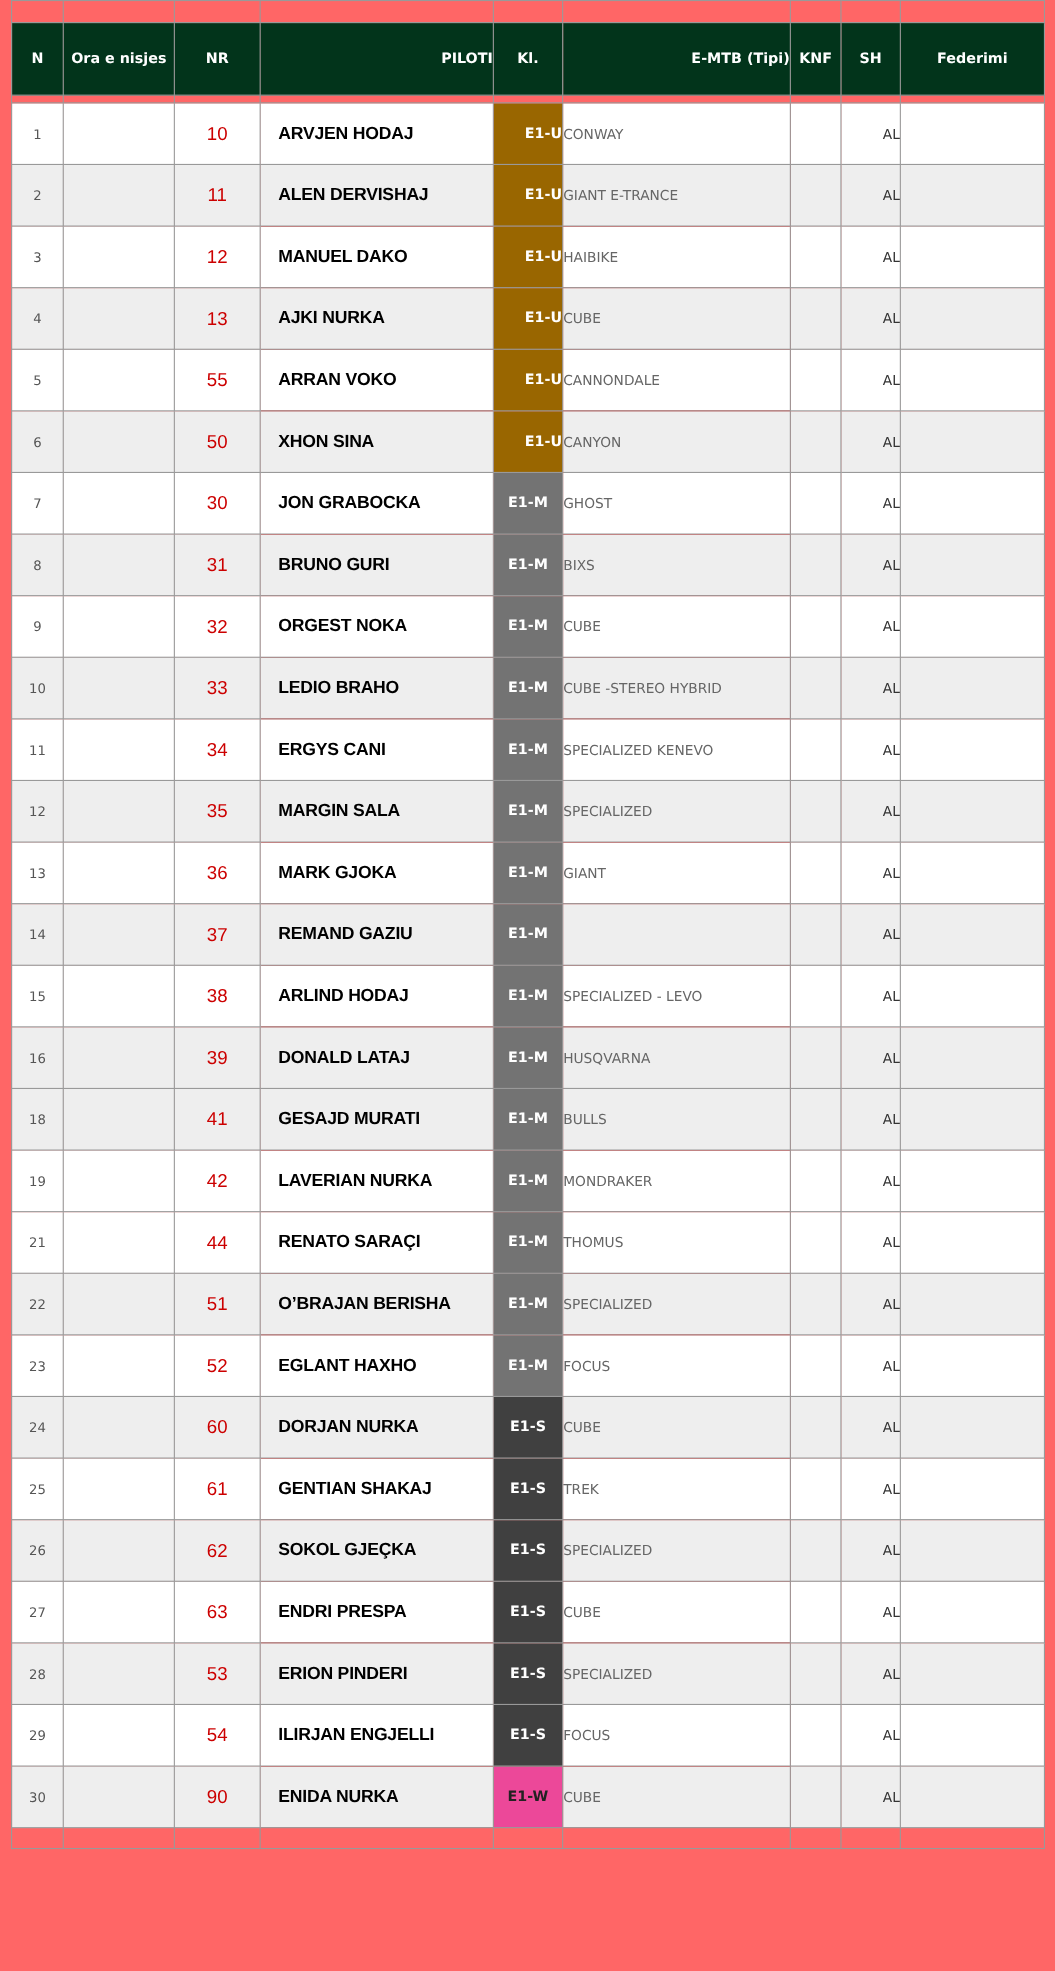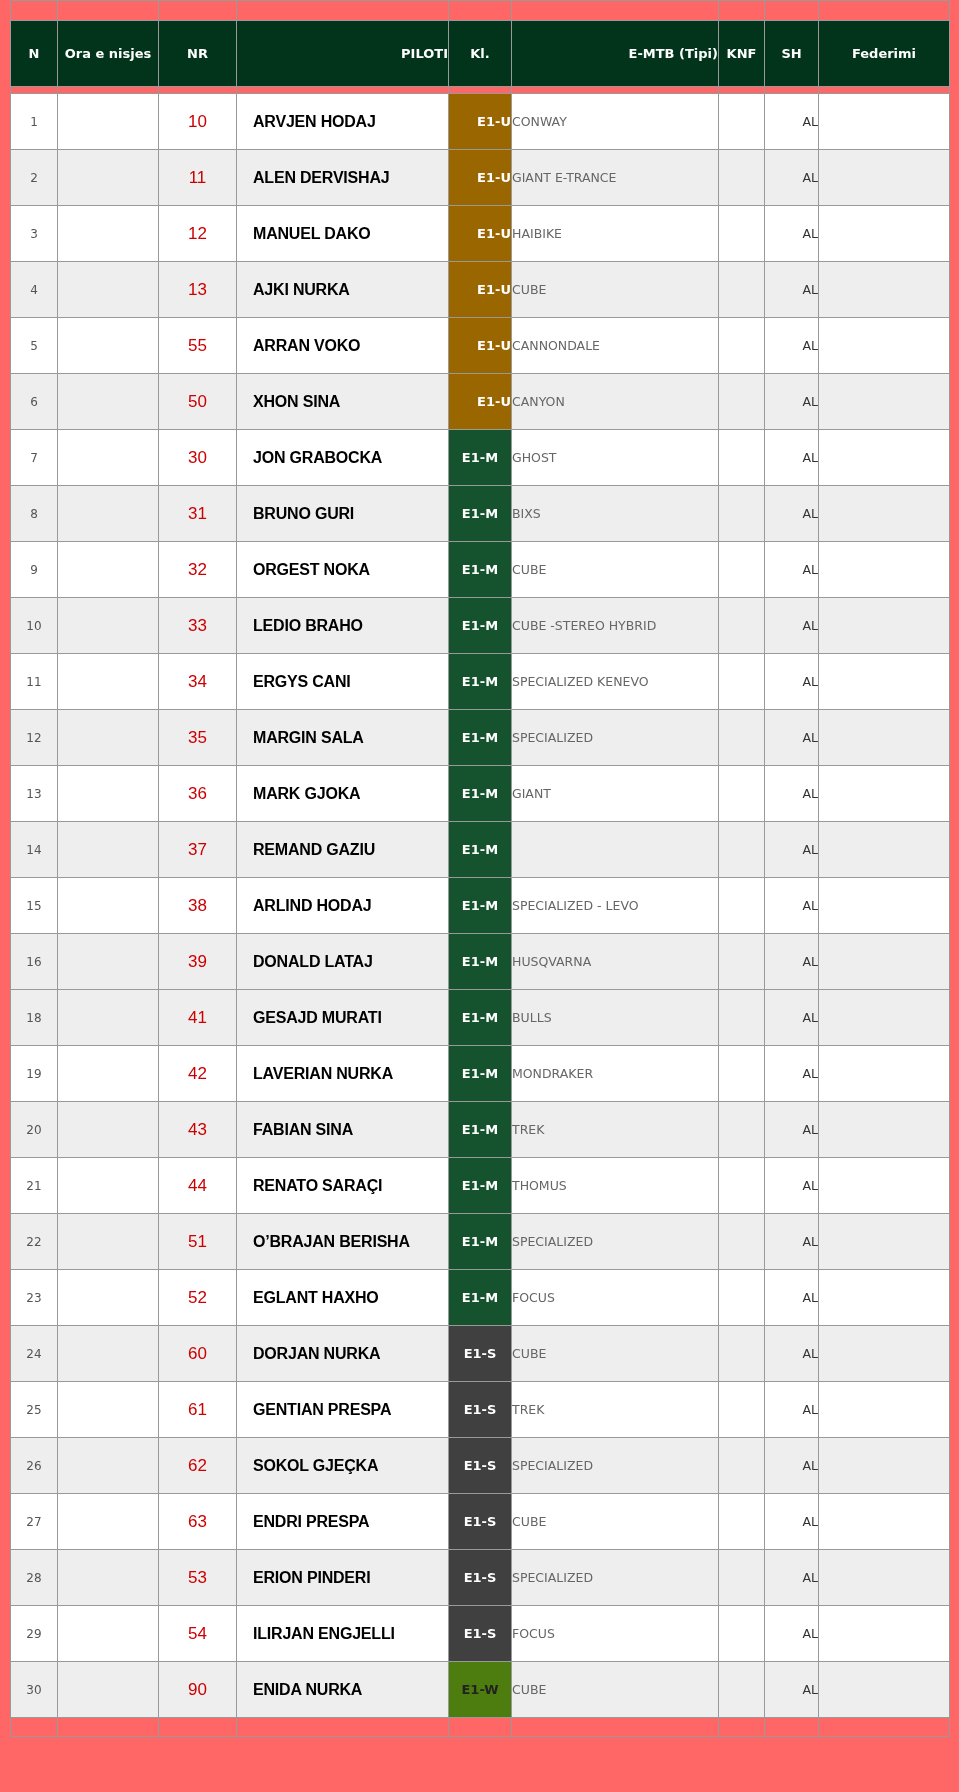--- a/index.html
+++ b/index.html
@@ -36,23 +36,23 @@
   thead th.left { text-align: right; padding-left: 2px; }
   tbody tr.row td { height: 55px; background: #ffffff; }
   tbody tr.row.alt td { background: #eeeeee; }
   td.n { text-align: center; font-size: 12px; color: #555555; }
   td.nr { text-align: center; font-size: 17px; color: #cc0000; font-family: "Liberation Sans", sans-serif; }
   td.pil { font-family: "Liberation Sans", sans-serif; font-weight: bold; font-size: 16px; color: #000000; padding-left: 16px; letter-spacing: -0.2px; white-space: nowrap; overflow: hidden; }
   td.kl { text-align: center; font-size: 13px; font-weight: bold; color: #ffffff; }
   td.mtb { font-size: 12.5px; color: #666666; padding-left: 0; white-space: nowrap; overflow: hidden; }
   td.sh { text-align: right; font-size: 12.5px; color: #333333; }
   tbody tr.row td.kl.u { background: #996600; text-align: right; }
-  tbody tr.row td.kl.m { background: #14532d; margin-top: 36px; }
+  tbody tr.row td.kl.m { background: #737373; margin-top: 36px; }
   tbody tr.row td.kl.s { background: #404040; }
-  tbody tr.row td.kl.w { background: #4d7c0f; color: #222222; }
+  tbody tr.row td.kl.w { background: #ec4899; color: #222222; }
 </style>
 </head>
 <body>
 
 <div class="wrap">
   <table>
     <colgroup>
       <col class="c-n">
         <col class="c-ora">
         <col class="c-nr">
@@ -290,31 +290,20 @@
           <td class="n">19</td>
           <td class="ora"></td>
           <td class="nr">42</td>
           <td class="pil">LAVERIAN NURKA</td>
           <td class="kl m">E1-M</td>
           <td class="mtb">MONDRAKER</td>
           <td class="knf"></td>
           <td class="sh">AL</td>
           <td class="fed"></td>
         </tr>
-        <tr class="row alt">
-          <td class="n">20</td>
-          <td class="ora"></td>
-          <td class="nr">43</td>
-          <td class="pil">FABIAN SINA</td>
-          <td class="kl m">E1-M</td>
-          <td class="mtb">TREK</td>
-          <td class="knf"></td>
-          <td class="sh">AL</td>
-          <td class="fed"></td>
-        </tr>
         <tr class="row">
           <td class="n">21</td>
           <td class="ora"></td>
           <td class="nr">44</td>
           <td class="pil">RENATO SARAÇI</td>
           <td class="kl m">E1-M</td>
           <td class="mtb">THOMUS</td>
           <td class="knf"></td>
           <td class="sh">AL</td>
           <td class="fed"></td>
@@ -349,21 +338,21 @@
           <td class="kl s">E1-S</td>
           <td class="mtb">CUBE</td>
           <td class="knf"></td>
           <td class="sh">AL</td>
           <td class="fed"></td>
         </tr>
         <tr class="row">
           <td class="n">25</td>
           <td class="ora"></td>
           <td class="nr">61</td>
-          <td class="pil">GENTIAN PRESPA</td>
+          <td class="pil">GENTIAN SHAKAJ</td>
           <td class="kl s">E1-S</td>
           <td class="mtb">TREK</td>
           <td class="knf"></td>
           <td class="sh">AL</td>
           <td class="fed"></td>
         </tr>
         <tr class="row alt">
           <td class="n">26</td>
           <td class="ora"></td>
           <td class="nr">62</td>

